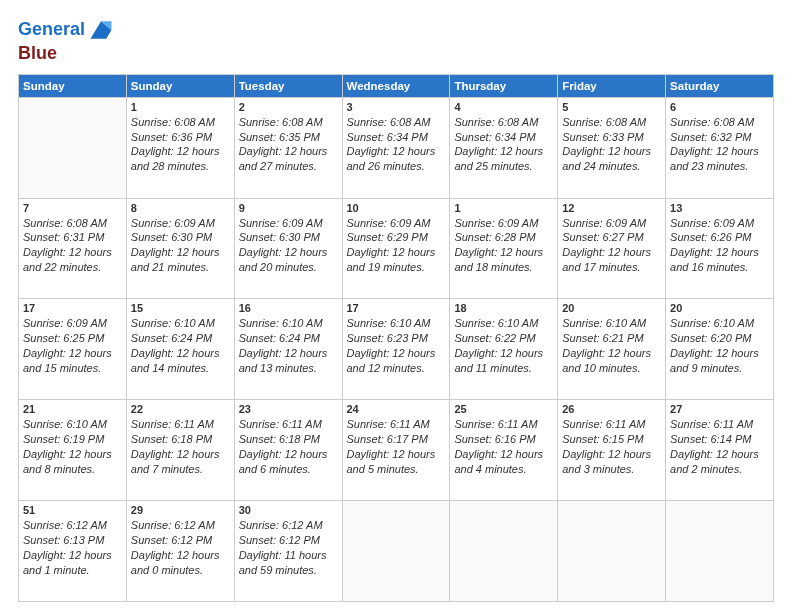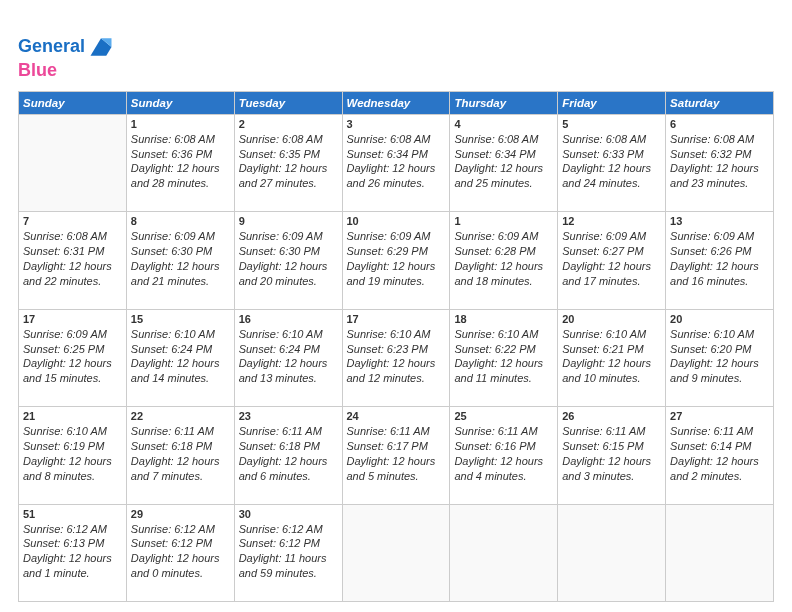--- a/index.html
+++ b/index.html
@@ -6,21 +6,21 @@
     body {
       font-family: Arial, sans-serif;
       background: #fff;
       width: 792px;
       height: 612px;
       overflow: hidden;
     }
     .page {
       width: 792px;
       height: 612px;
-      padding: 33px 18px 10px 18px;
+      padding: 16px 18px 10px 18px;
       display: flex;
       flex-direction: column;
     }
     .header {
       display: flex;
       justify-content: space-between;
       align-items: flex-start;
       margin-bottom: 10px;
     }
     .logo {
@@ -60,21 +60,20 @@
       flex: 1;
     }
     .calendar th {
       background: #2a75c7;
       color: #fff;
       font-size: 11.5px;
       font-weight: bold;
       padding: 5px 4px;
       text-align: left;
       border: 1px solid #ccc;
-      font-style: italic;
     }
     .calendar td {
       vertical-align: top;
       border: 1px solid #ccc;
       padding: 3px 4px;
       width: 108px;
       font-size: 9px;
       color: #333;
       height: 82px;
     }
@@ -103,21 +102,21 @@
       <div>
         <div style="display:flex;align-items:center;">
           <span class="logo-text">
             <span>General</span>
           </span>
           <svg class="logo-icon" viewBox="0 0 32 28" xmlns="http://www.w3.org/2000/svg">
             <polygon points="4,24 16,4 28,14 22,24" fill="#1a6fc4"></polygon>
             <polygon points="16,4 28,14 28,4" fill="#5aabee"></polygon>
           </svg>
         </div>
-        <div class="logo-text" style="color:#ec4899;font-size:18px;font-weight:bold;">Blue</div>
+        <div class="logo-text" style="color:#7f1d1d;font-size:18px;font-weight:bold;">Blue</div>
       </div>
     </div>
     <div class="title-block">
       <div class="month-title"></div>
       <div class="subtitle"></div>
     </div>
   </div>
 
   <table class="calendar">
     <thead>

